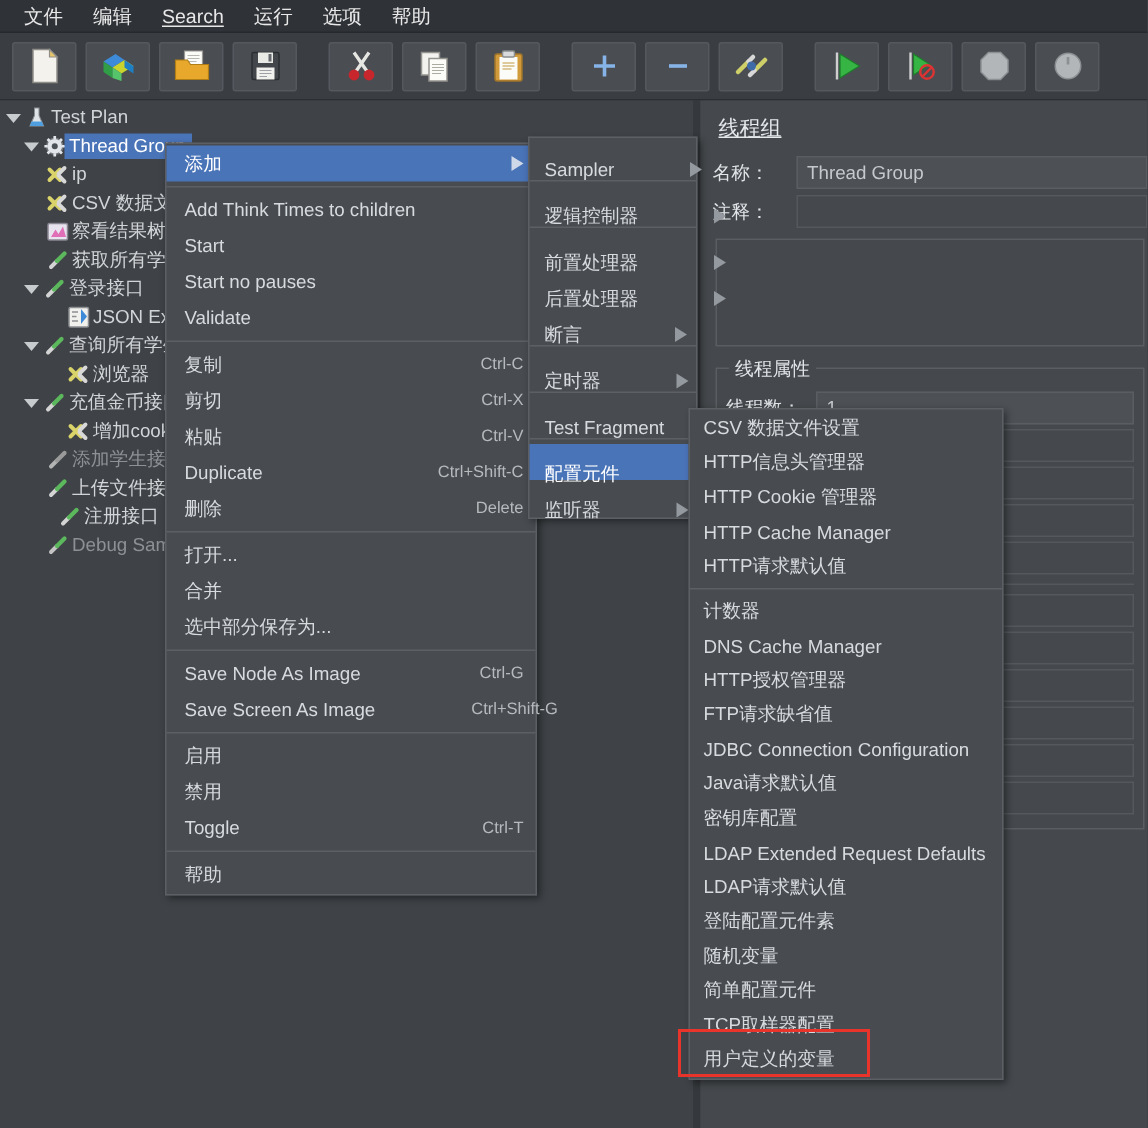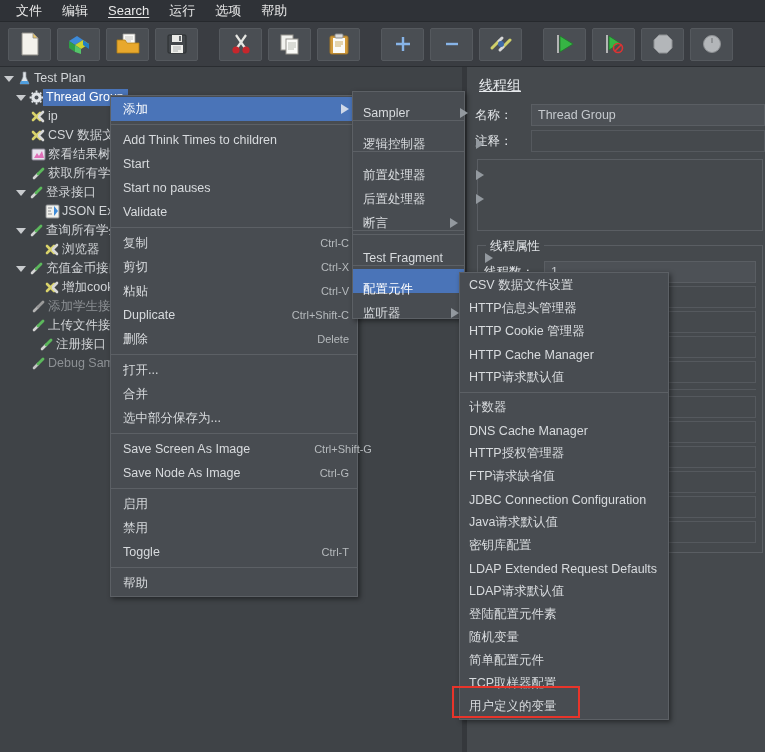--- a/index.html
+++ b/index.html
@@ -571,27 +571,27 @@
       <span class="mlabel">打开...</span>
     </div>
     <div class="menu-item">
       <span class="mlabel">合并</span>
     </div>
     <div class="menu-item">
       <span class="mlabel">选中部分保存为...</span>
     </div>
     <div class="menu-sep"></div>
     <div class="menu-item">
+      <span class="mlabel">Save Node As Image</span>
+      <span class="maccel">Ctrl-G</span>
+    </div>
+    <div class="menu-item">
       <span class="mlabel">Save Screen As Image</span>
       <span class="maccel">Ctrl+Shift-G</span>
     </div>
-    <div class="menu-item">
-      <span class="mlabel">Save Node As Image</span>
-      <span class="maccel">Ctrl-G</span>
-    </div>
     <div class="menu-sep"></div>
     <div class="menu-item">
       <span class="mlabel">启用</span>
     </div>
     <div class="menu-item">
       <span class="mlabel">禁用</span>
     </div>
     <div class="menu-item">
       <span class="mlabel">Toggle</span>
       <span class="maccel">Ctrl-T</span>
@@ -619,20 +619,24 @@
     </div>
     <div class="menu-item">
       <span class="mlabel">后置处理器</span>
       <span class="sub-arrow"></span>
     </div>
     <div class="menu-item">
       <span class="mlabel">断言</span>
       <span class="sub-arrow"></span>
     </div>
     <div class="menu-sep"></div>
+    <div class="menu-item">
+      <span class="mlabel">定时器</span>
+      <span class="sub-arrow"></span>
+    </div>
     <div class="menu-sep"></div>
     <div class="menu-item">
       <span class="mlabel">Test Fragment</span>
       <span class="sub-arrow" style="margin-left:4px"></span>
     </div>
     <div class="menu-sep"></div>
     <div class="menu-item hl">
       <span class="mlabel">配置元件</span>
       <span class="sub-arrow"></span>
     </div>

